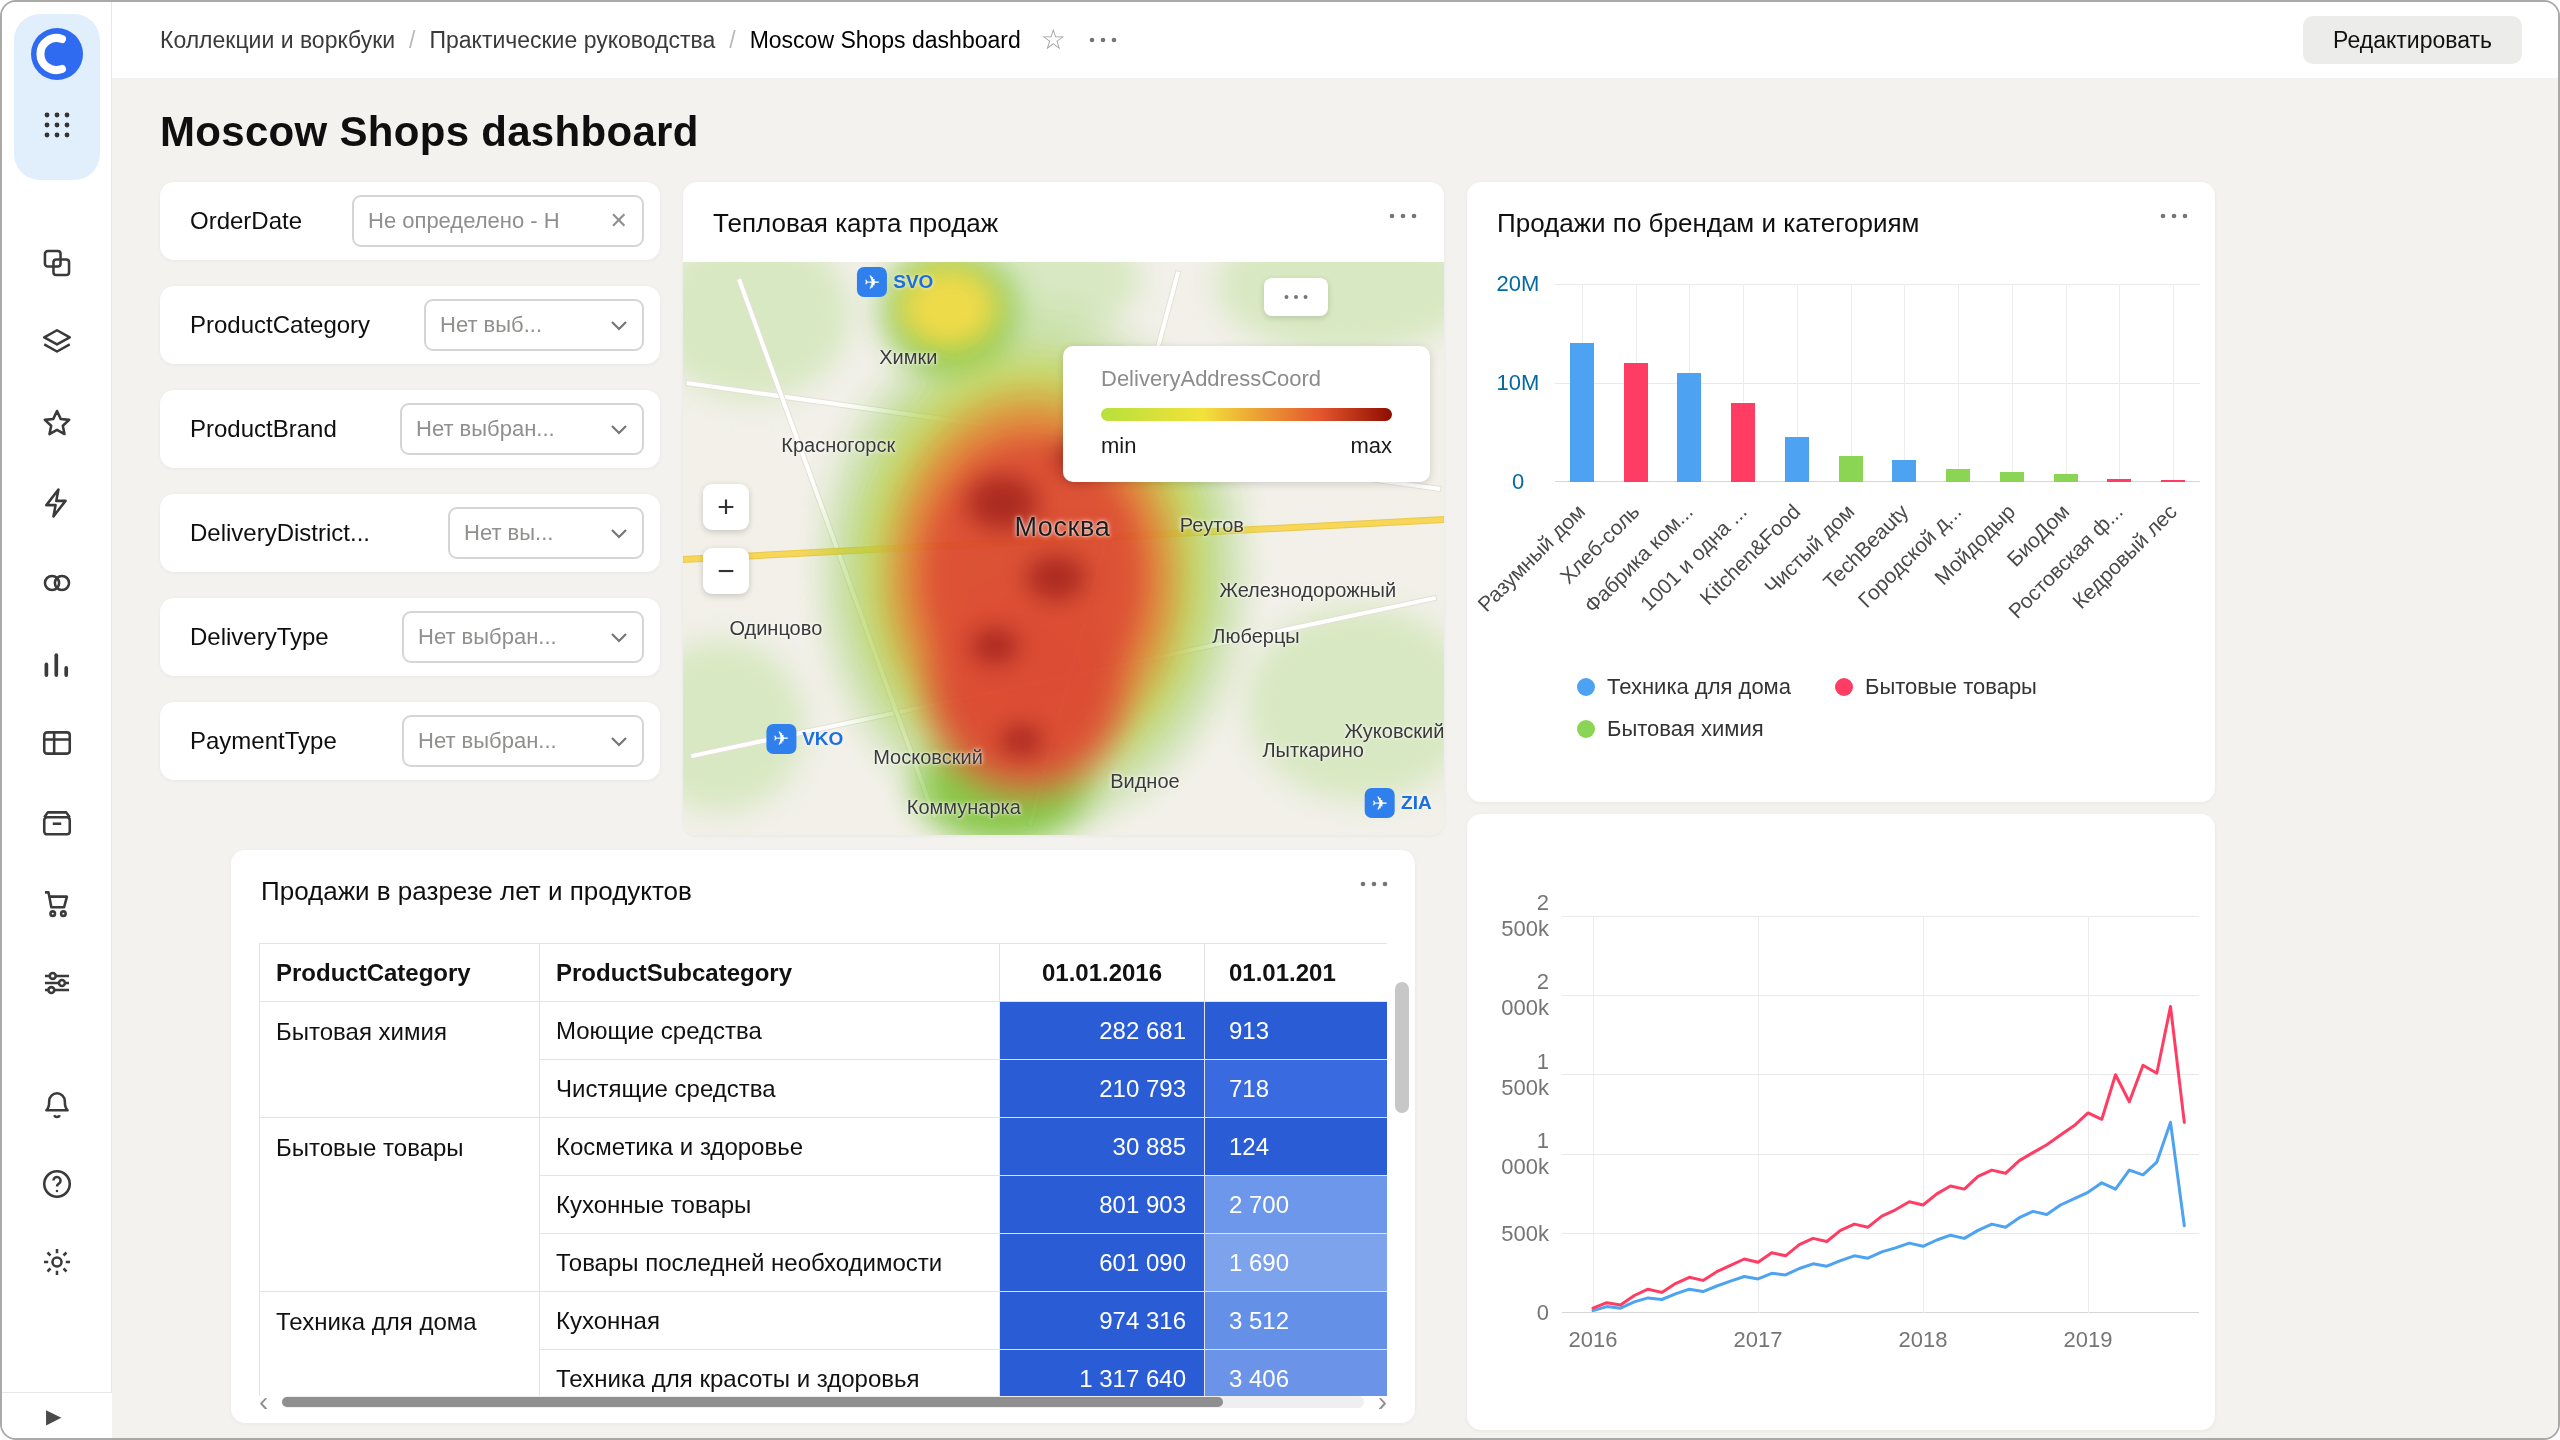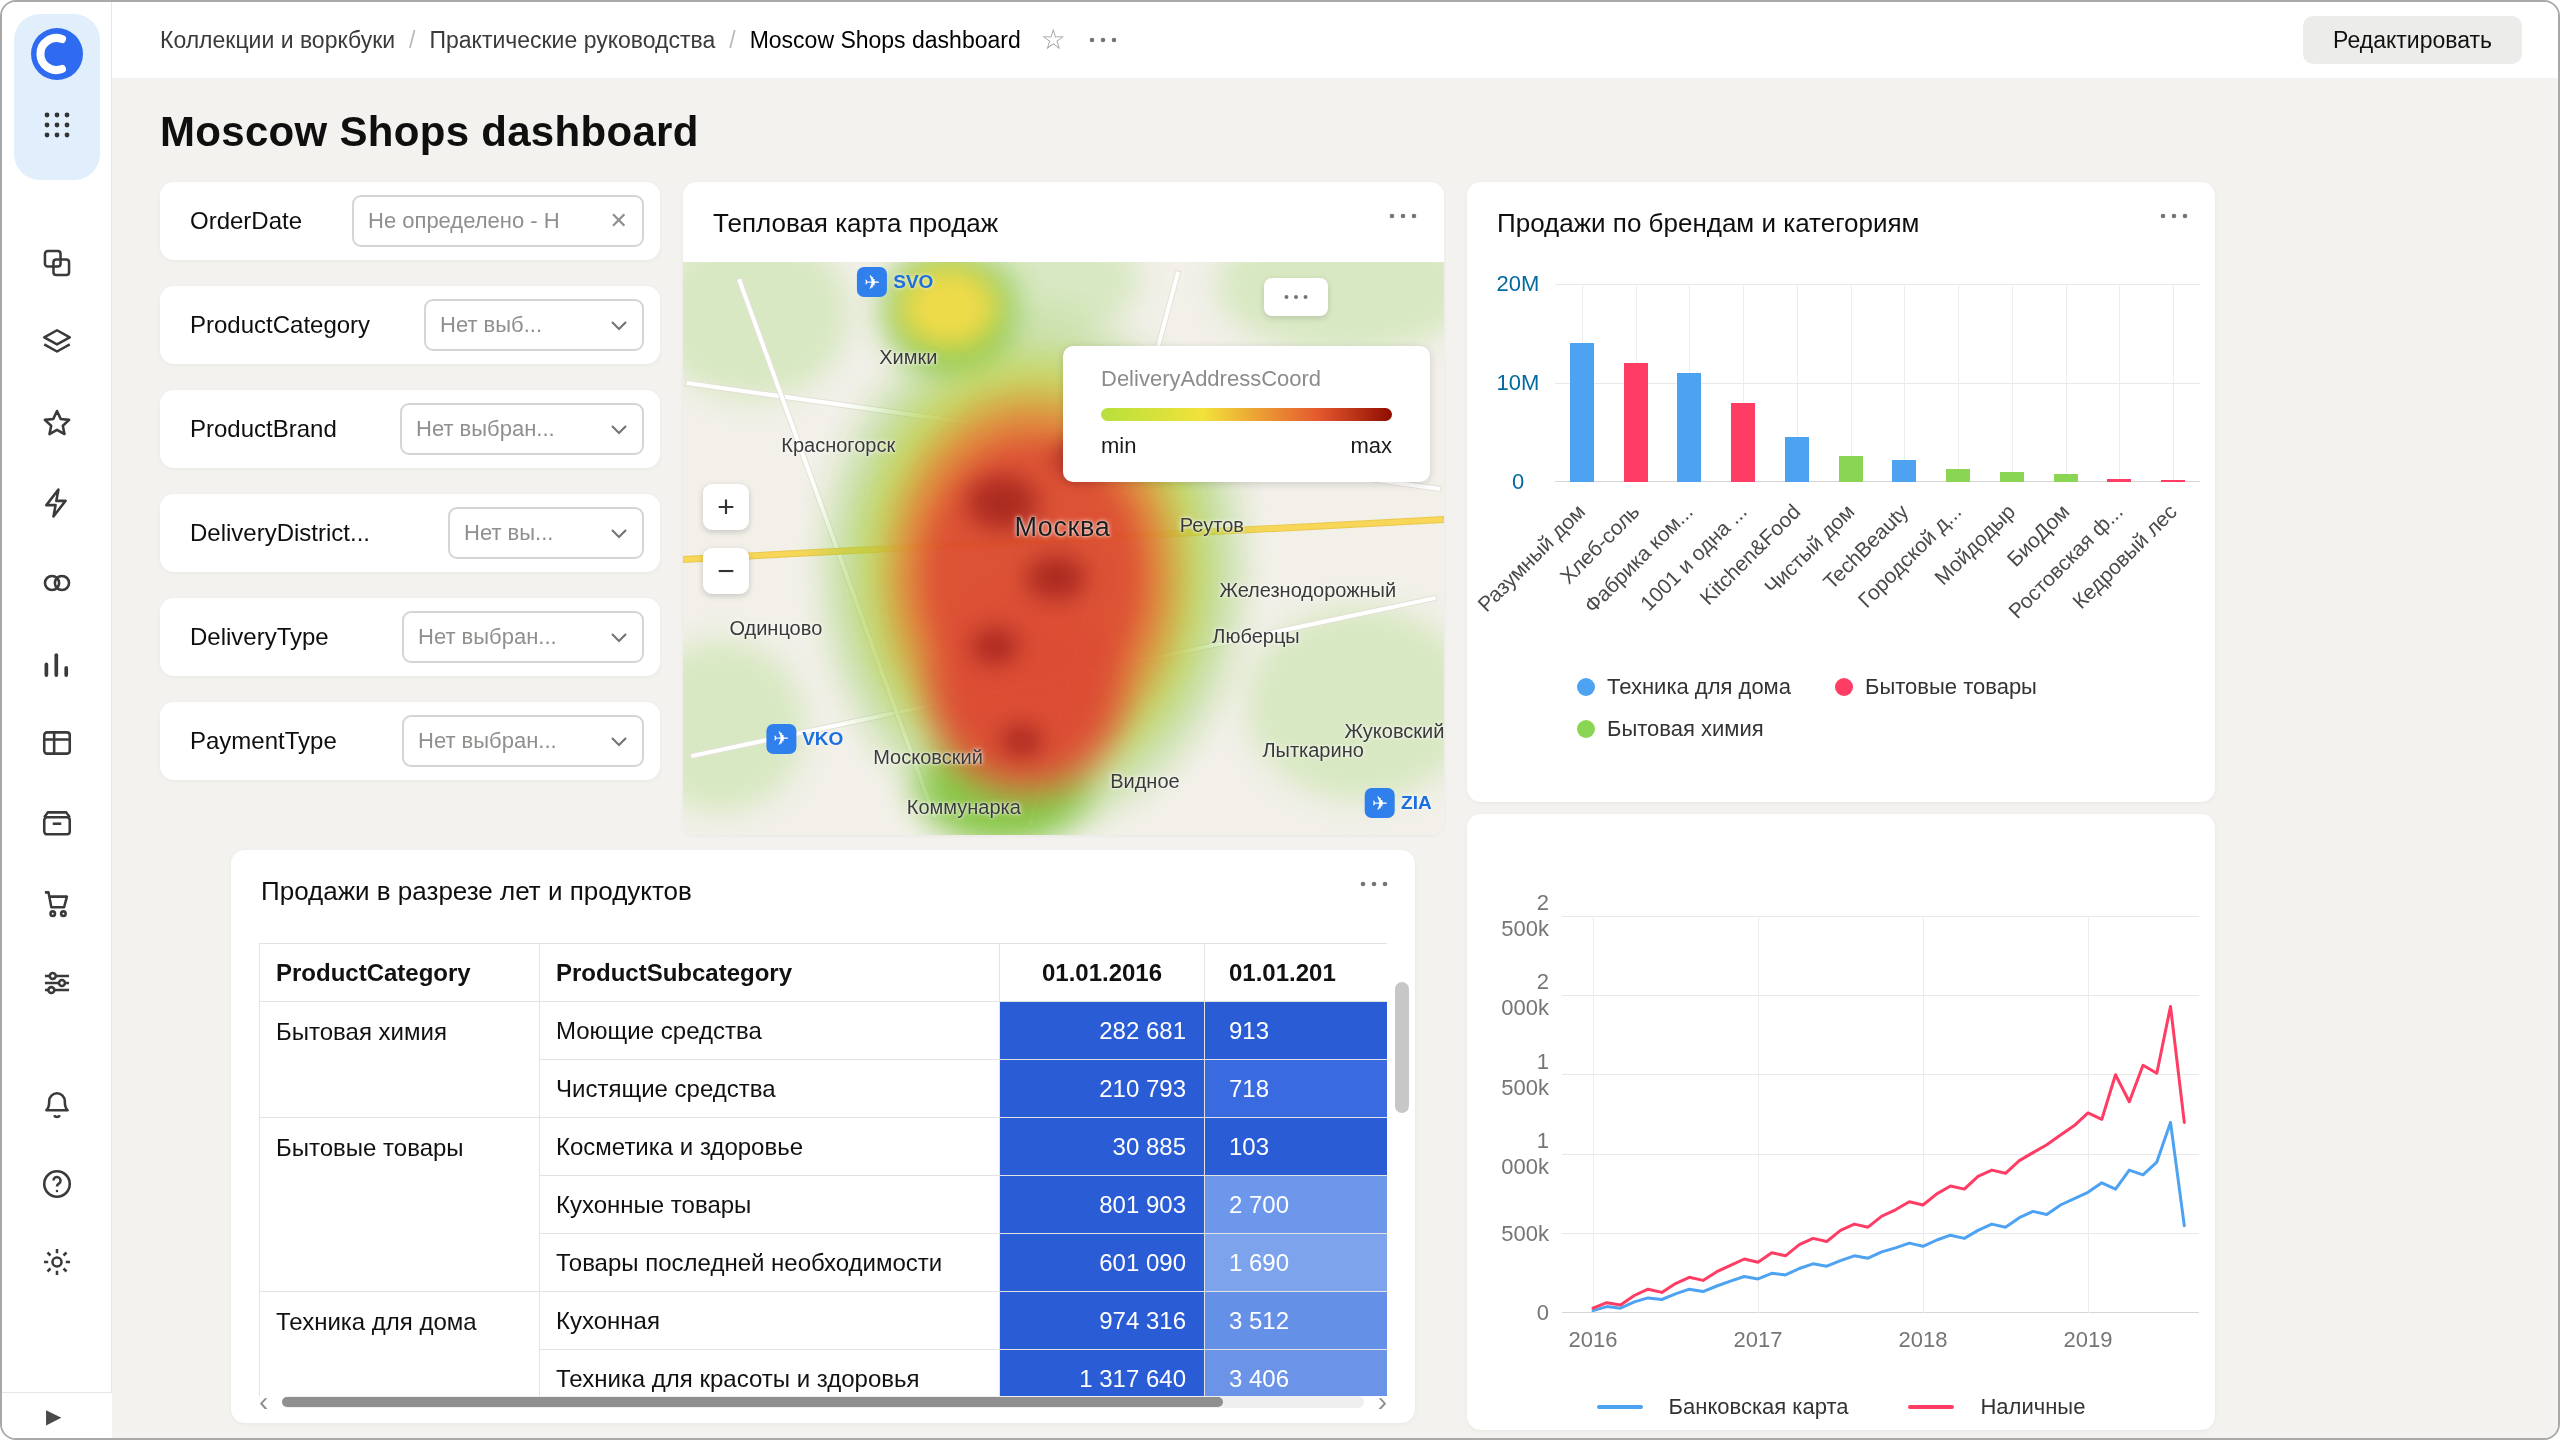--- a/index.html
+++ b/index.html
@@ -560,21 +560,21 @@
             </tr>
             <tr>
               <td>Чистящие средства</td>
               <td class="num" style="background: rgb(42, 92, 214);">210 793</td>
               <td class="num2" style="background: rgb(58, 106, 223);">718</td>
             </tr>
             <tr>
               <td class="cat" rowspan="3">Бытовые товары</td>
               <td>Косметика и здоровье</td>
               <td class="num" style="background: rgb(42, 92, 214);">30 885</td>
-              <td class="num2" style="background: rgb(42, 92, 214);">103</td>
+              <td class="num2" style="background: rgb(42, 92, 214);">124</td>
             </tr>
             <tr>
               <td>Кухонные товары</td>
               <td class="num" style="background: rgb(42, 92, 214);">801 903</td>
               <td class="num2" style="background: rgb(109, 151, 234);">2 700</td>
             </tr>
             <tr>
               <td>Товары последней необходимости</td>
               <td class="num" style="background: rgb(42, 92, 214);">601 090</td>
               <td class="num2" style="background: rgb(125, 163, 236);">1 690</td>
@@ -620,26 +620,16 @@
               <polyline points="31.0,394.6 44.8,390.6 58.5,392.2 72.3,385.9 86.0,381.9 99.8,383.5 113.5,377.9 127.3,373.2 141.0,375.6 154.8,370.0 168.5,365.2 182.3,360.5 196.0,362.9 209.8,357.3 223.5,358.9 237.3,352.5 251.0,347.8 264.8,350.2 278.5,344.6 292.3,339.8 306.0,342.2 319.8,335.9 333.5,331.9 347.3,327.1 361.0,330.3 374.8,324.0 388.5,319.2 402.3,322.4 416.0,314.4 429.8,308.1 443.5,311.2 457.3,301.7 471.0,295.4 484.8,298.5 498.5,289.0 512.3,282.7 526.0,276.3 539.8,266.8 553.5,273.1 567.3,254.1 581.0,258.8 594.8,246.1 608.5,206.4 622.3,309.7" fill="none" stroke="#4DA2F1" stroke-width="3" stroke-linejoin="round" stroke-linecap="round"></polyline>
               <polyline points="31.0,392.2 44.8,386.7 58.5,389.1 72.3,379.5 86.0,373.2 99.8,376.4 113.5,367.6 127.3,361.3 141.0,364.4 154.8,355.7 168.5,349.4 182.3,343.0 196.0,346.2 209.8,336.7 223.5,339.8 237.3,328.7 251.0,322.4 264.8,325.5 278.5,314.4 292.3,308.1 306.0,311.2 319.8,300.1 333.5,293.8 347.3,285.8 361.0,289.0 374.8,277.9 388.5,270.0 402.3,273.1 416.0,260.4 429.8,254.1 443.5,257.3 457.3,244.6 471.0,236.6 484.8,228.7 498.5,219.1 512.3,209.6 526.0,196.9 539.8,203.3 553.5,158.8 567.3,185.8 581.0,149.3 594.8,157.2 608.5,90.5 622.3,206.4" fill="none" stroke="#FF3D64" stroke-width="3" stroke-linejoin="round" stroke-linecap="round"></polyline>
             </svg>
         </div>
         <div class="line-xticks">
           <span class="xt0">2016</span>
           <span class="xt1">2017</span>
           <span class="xt2">2018</span>
           <span class="xt3">2019</span>
         </div>
-        <div class="line-legend">
-          <span class="legend-item">
-            <span class="swatch" style="background: rgb(77, 162, 241);"></span>
-            <span>Банковская карта</span>
-          </span>
-          <span class="legend-item">
-            <span class="swatch" style="background: rgb(255, 61, 100);"></span>
-            <span>Наличные</span>
-          </span>
-        </div>
       </div>
     </section>
   </main>
 </div>
 
 </body></html>

